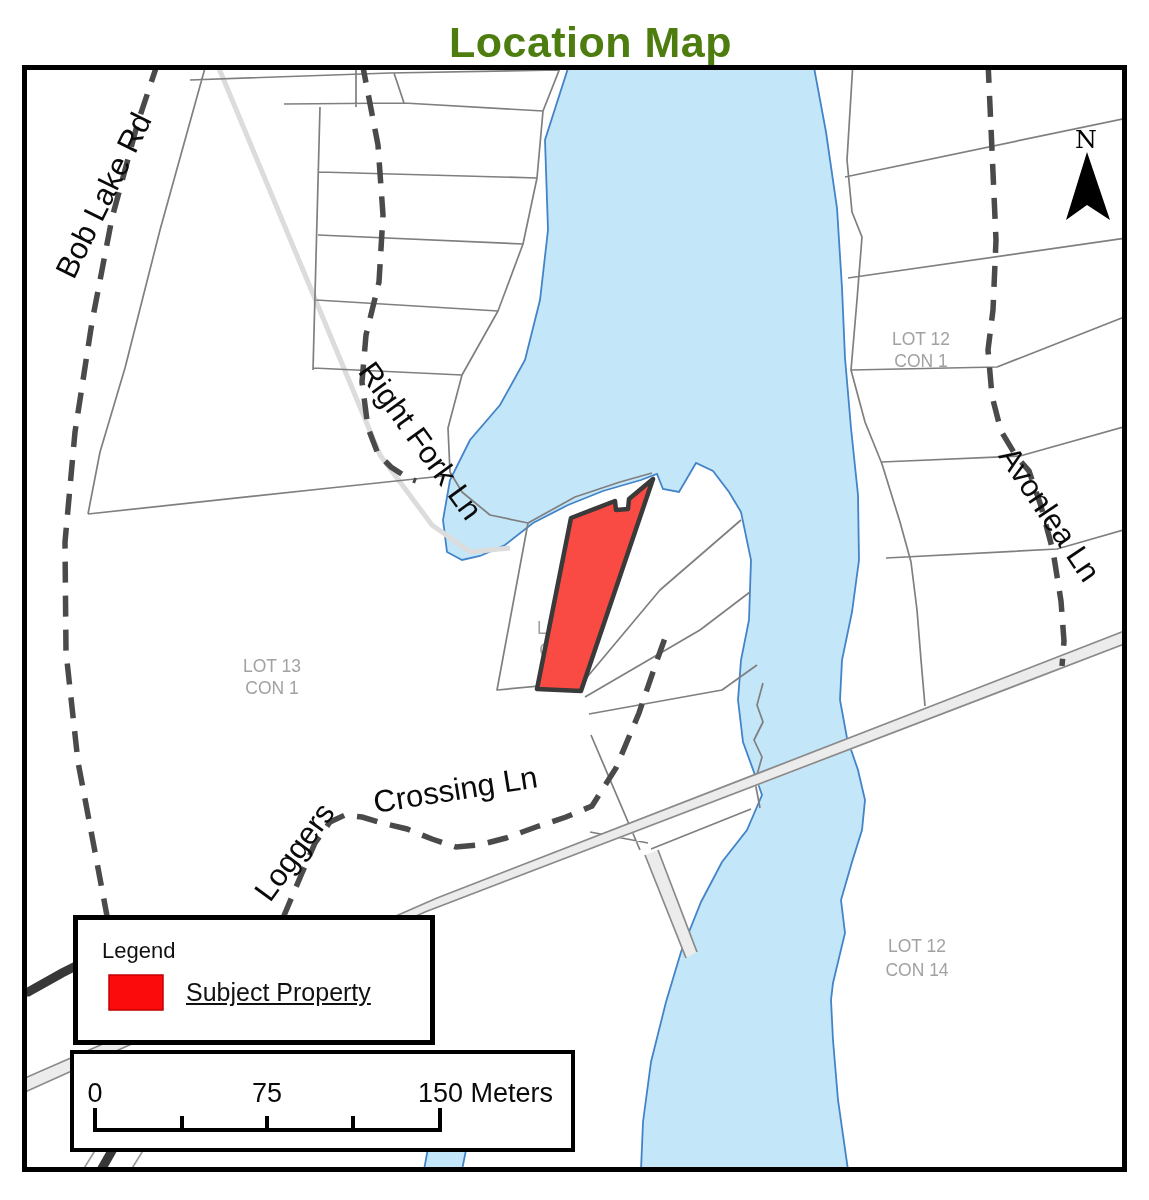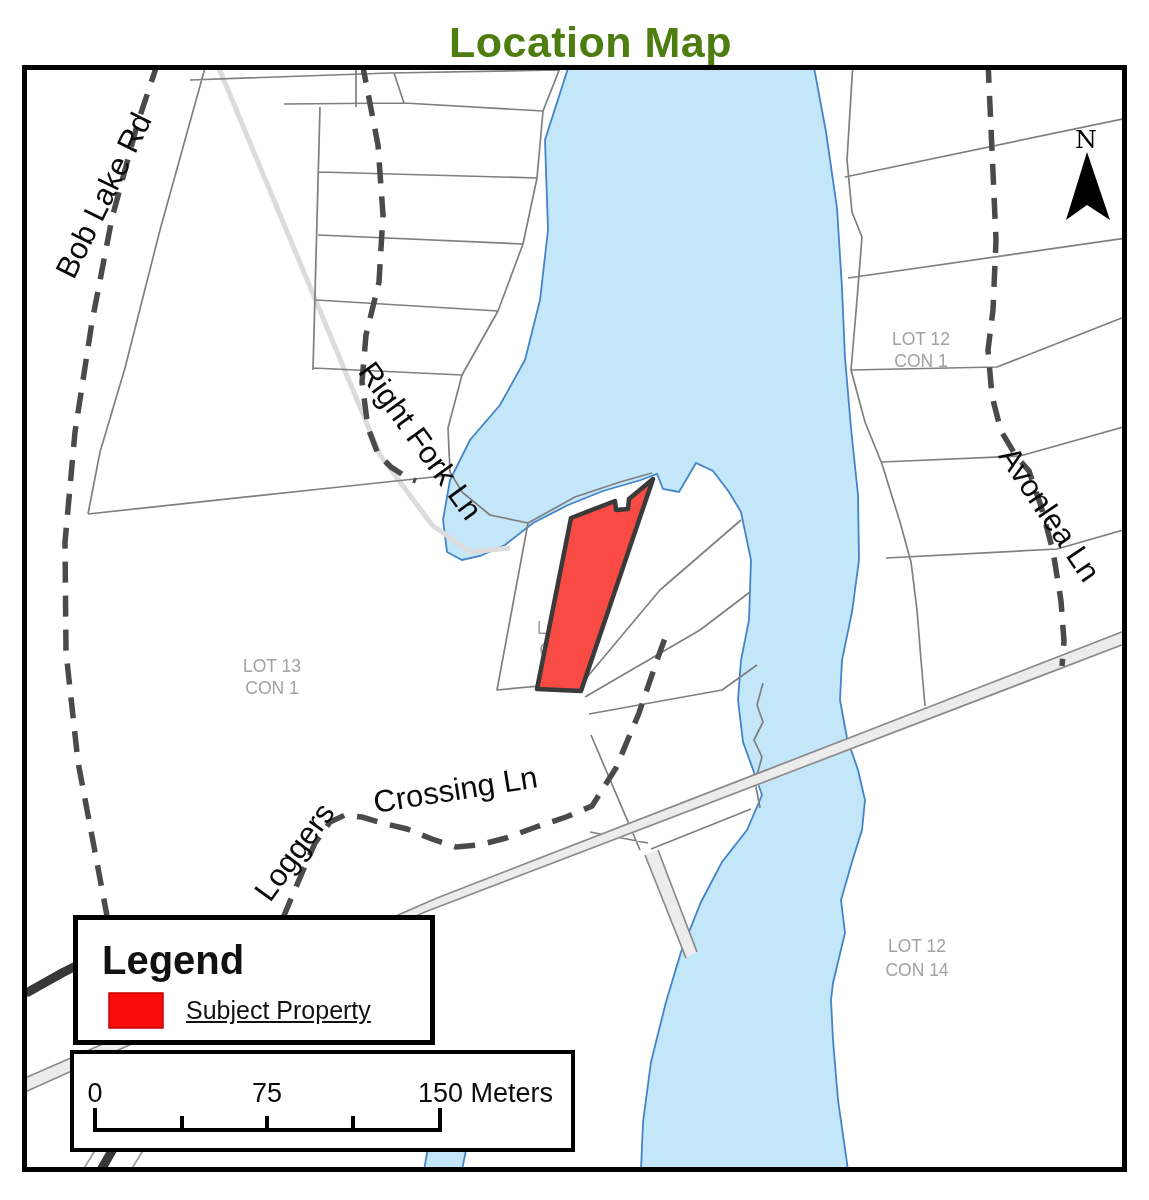--- a/index.html
+++ b/index.html
@@ -14,21 +14,21 @@
   .map-frame{
     position:absolute;left:22px;top:65px;width:1105px;height:1107px;
     box-sizing:border-box;border:5px solid #000;background:#fff;
   }
   .map-frame > svg{position:absolute;left:0;top:0;}
   .legend-box{
     position:absolute;left:46px;top:845px;width:362px;height:130px;
     box-sizing:border-box;border:5px solid #000;background:#fff;z-index:5;
   }
   .legend-title{
-    font-size:40px;font-weight:bold;color:#111;margin:20px 0 0 24px;line-height:1;
+    font-size:22px;font-weight:normal;color:#111;margin:20px 0 0 24px;line-height:1;
   }
   .legend-row{
     display:flex;align-items:center;margin:12px 0 0 30px;
   }
   .legend-row svg{display:block;}
   .legend-label{
     font-size:25px;color:#111;margin-left:22px;text-decoration:underline;
   }
   .scalebar-box{
     position:absolute;left:43px;top:980px;width:505px;height:102px;

